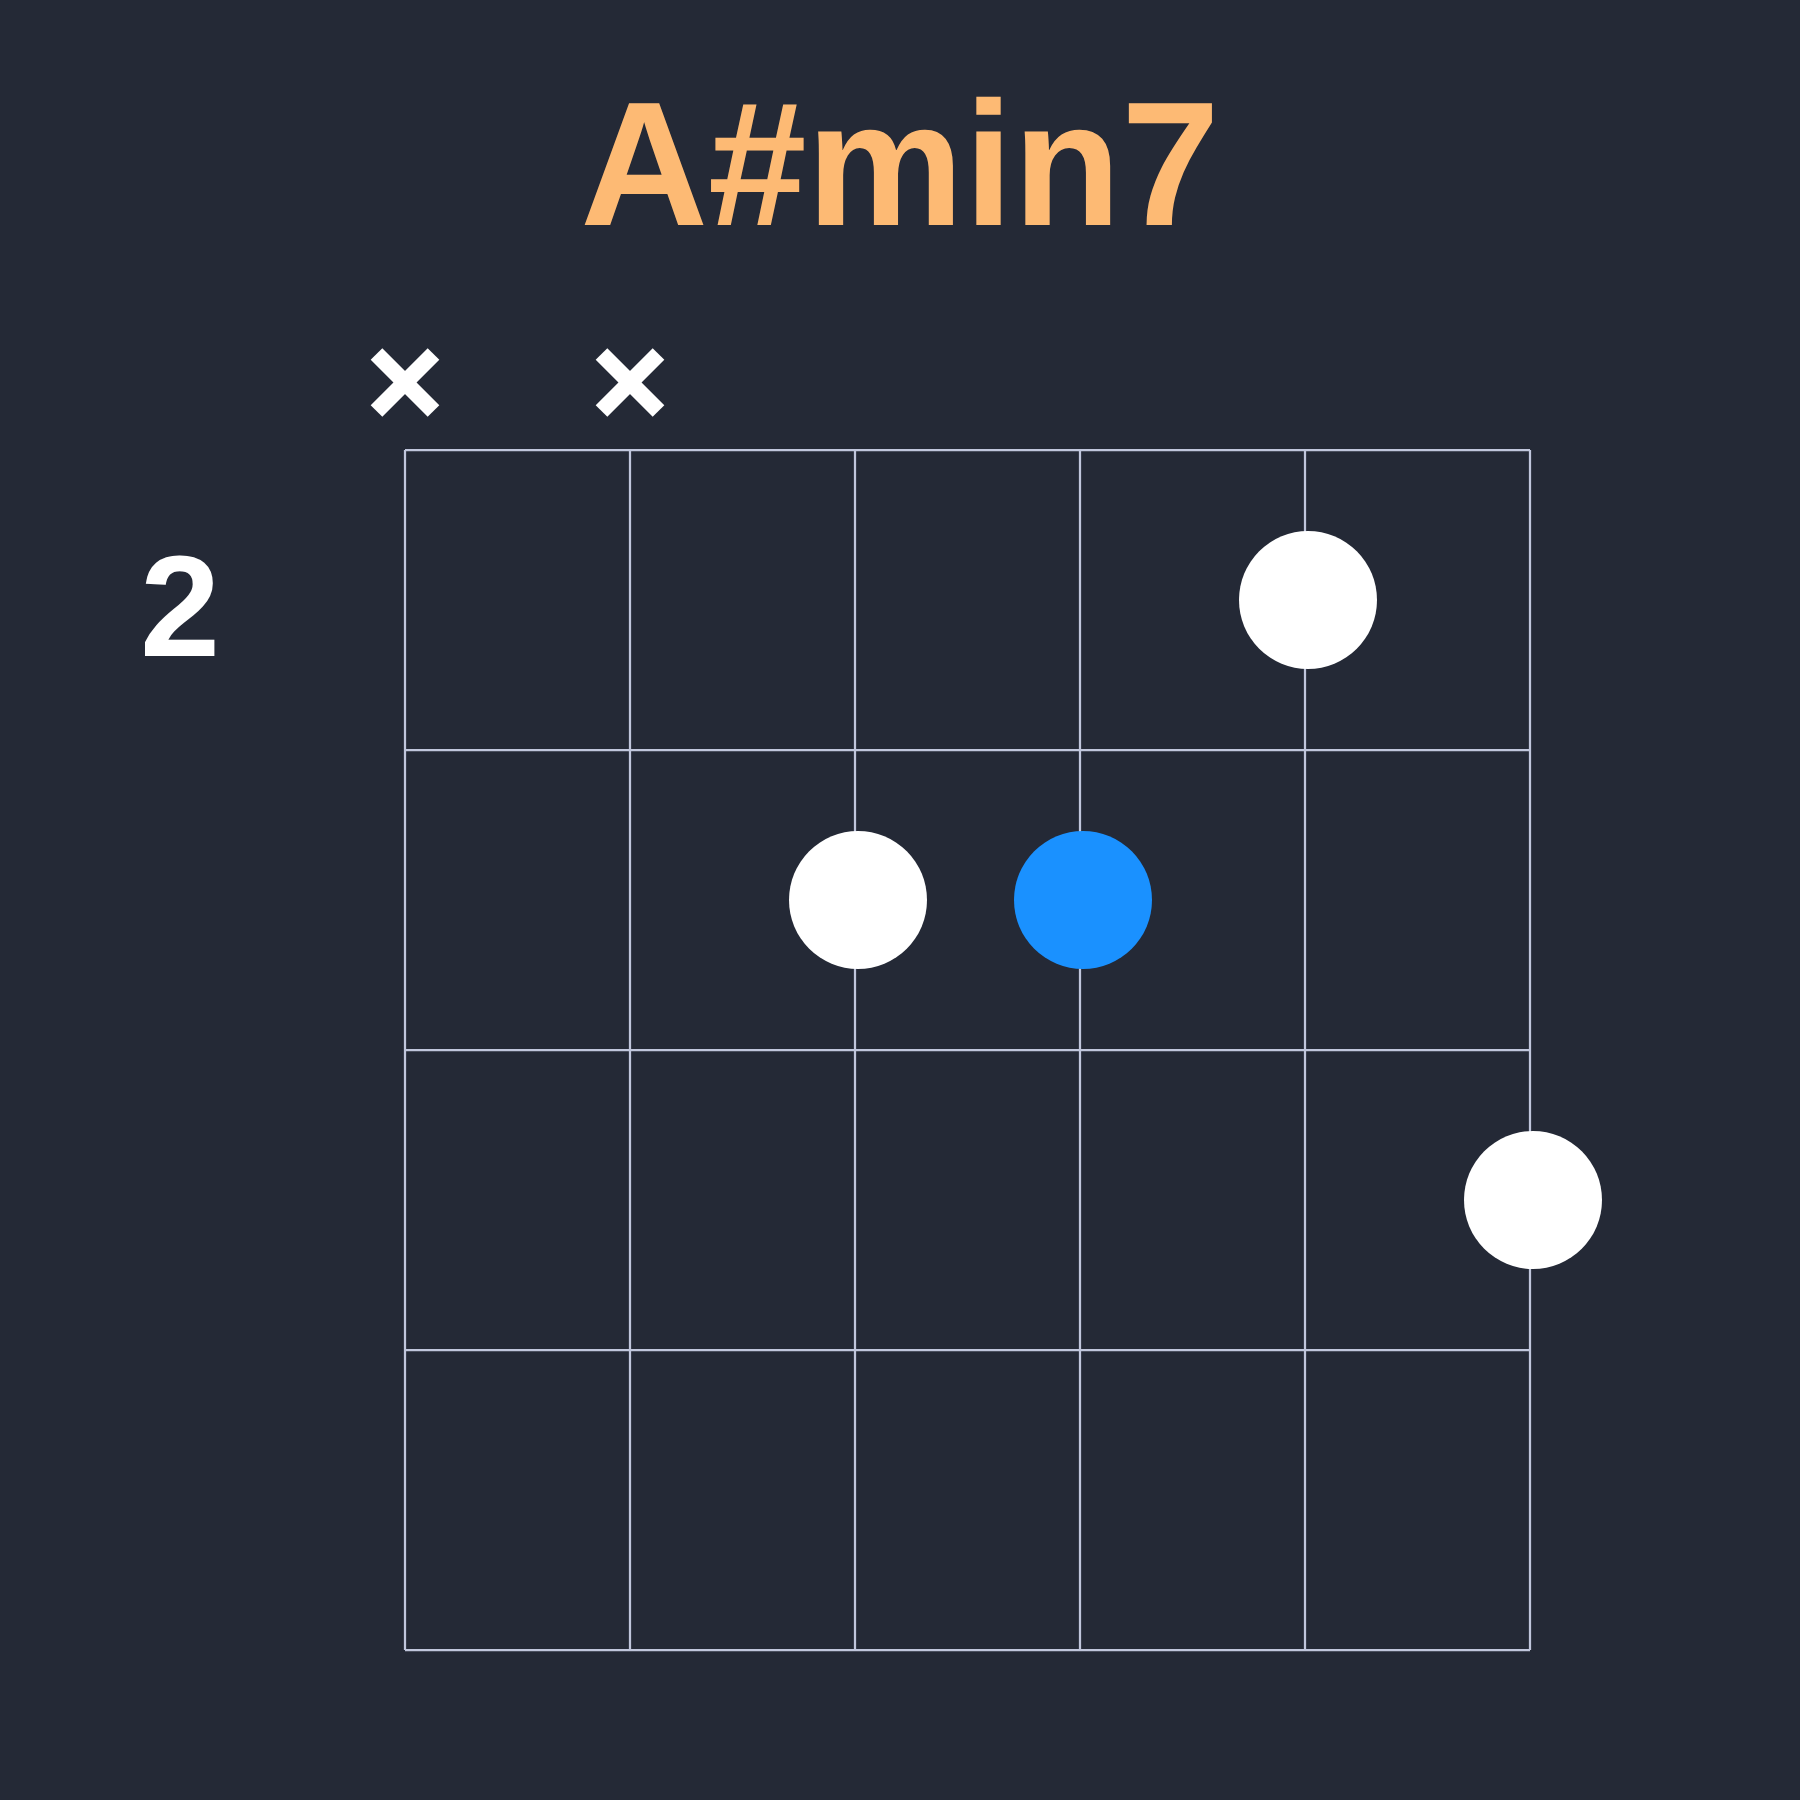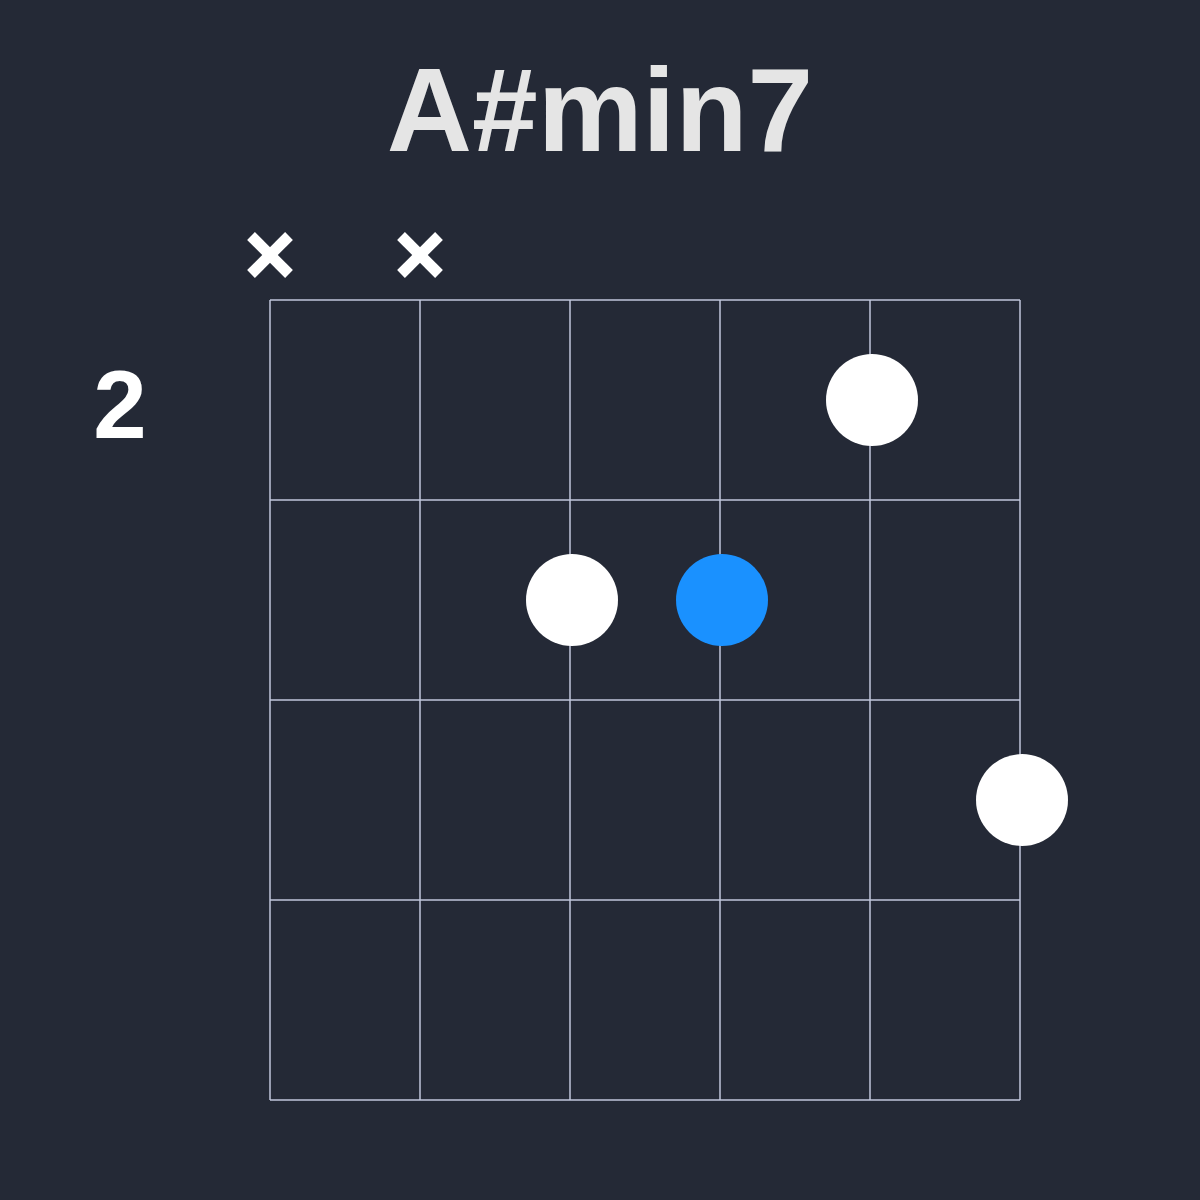--- a/index.html
+++ b/index.html
@@ -1,17 +1,17 @@
 <!DOCTYPE html>
 <html><head>
 <meta charset="utf-8">
 <style>
   html,body{margin:0;padding:0;}
   body{width:1200px;height:1200px;background:#242936;position:relative;overflow:hidden;font-family:"Liberation Sans",sans-serif;}
-  .title{position:absolute;left:0;top:40px;width:1200px;text-align:center;color:#e5e5e5;font-weight:bold;font-size:118px;line-height:140px;}
+  .title{position:absolute;left:0;top:40px;width:1200px;text-align:center;color:#fdba74;font-weight:bold;font-size:118px;line-height:140px;}
   .fretnum{position:absolute;left:60px;top:350px;width:120px;text-align:center;color:#fff;font-weight:bold;font-size:96px;line-height:110px;}
   svg{position:absolute;left:0;top:0;}
 </style>
 </head>
 <body>
 
 <div class="title">A#min7</div>
 <div class="fretnum">2</div>
 
 <svg id="diagram" width="1200" height="1200">

